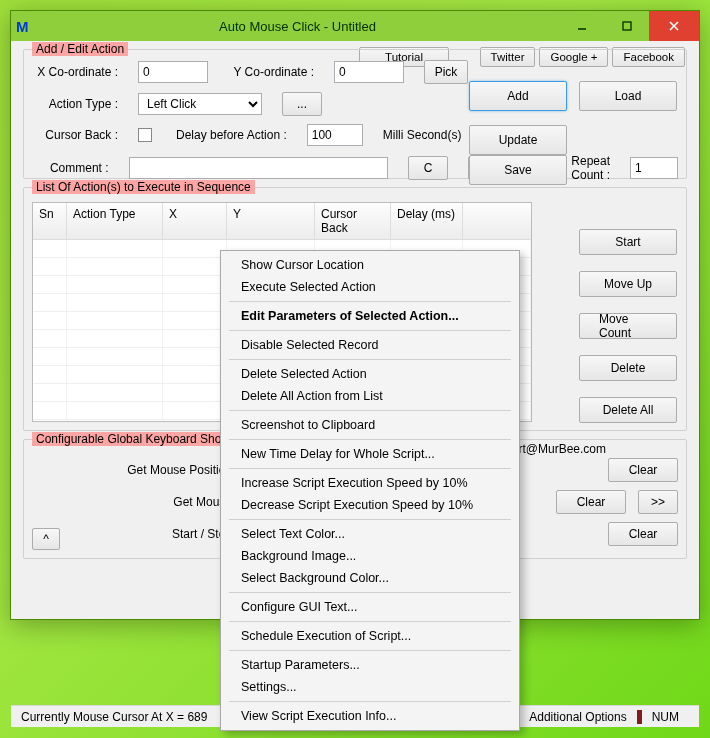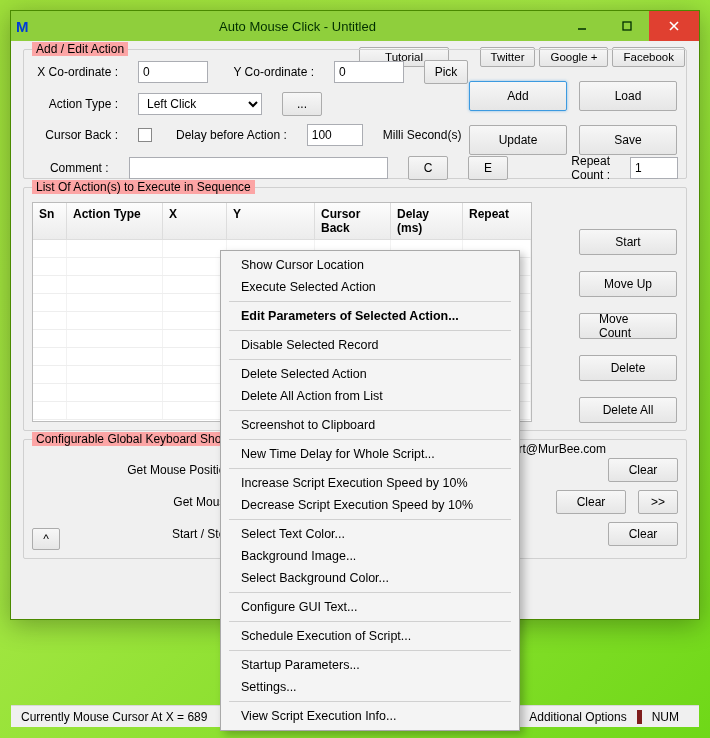--- a/index.html
+++ b/index.html
@@ -23,21 +23,21 @@
   .btn.med { height: 26px; width: 98px; }
   .btn.primary { border: 1px solid #3c9ae0; box-shadow: 0 0 3px rgba(60,154,224,0.6); }
   .checkbox { width: 14px; height: 14px; border: 1px solid #888; background:#fff; display:inline-block; }
   .linkbtns { position: absolute; top: 36px; right: 14px; display: flex; gap: 4px; }
   .linkbtn { border:1px solid #acacac; background: linear-gradient(#f7f7f7,#e6e6e6); height:20px; padding:0 10px; display:inline-flex; align-items:center; border-radius:2px; font-size:11.5px;}
   .tutorial-wrap { position:absolute; top:36px; left:348px; }
   .sidebtns { position:absolute; right: 22px; top: 70px; display:flex; flex-direction:column; gap:14px;}
   .sidebtns2 { position:absolute; right: 22px; top: 218px; display:flex; flex-direction:column; gap:16px;}
   .table { border:1px solid #bbb; background:#fff; width: 500px; height: 220px; }
   .thead { display:flex; background: linear-gradient(#fdfdfd,#ececec); border-bottom:1px solid #ddd; }
-  .th { border-right:1px solid #ddd; padding: 4px 6px; font-size:12px;font-weight:bold; }
+  .th { border-right:1px solid #ddd; padding: 4px 6px; font-size:12px; }
   .tbody-row { display:flex; border-bottom:1px solid #eee; height:18px;}
   .tbody-row > div { border-right:1px solid #f2f2f2; }
   .kb-section { margin-top:4px; }
   .kb-row { display:flex; align-items:center; margin: 8px 0;}
   .status { position:absolute; left:11px; bottom:11px; width:688px; height:22px; background:#f0f0f0; border-top:1px solid #d8d8d8; display:flex; align-items:center; padding: 0 10px; font-size:12px;}
   .status .seg { border-left:5px solid #7f1d1d; padding:0 10px; margin-left:auto;}
   .context-menu { position:absolute; left: 220px; top: 250px; width: 300px; background:#f4f4f4; border:1px solid #a9a9a9; box-shadow: 4px 4px 8px rgba(0,0,0,0.25); padding: 3px 2px; }
   .cm-item { padding: 4px 12px 4px 18px; font-size:12.5px; white-space:nowrap; }
   .cm-item.bold { font-weight: bold; }
   .cm-sep { height:1px; background:#d0d0d0; margin:3px 6px; }
@@ -108,37 +108,36 @@
         <span class="lbl" style="margin-left:10px">Repeat Count :</span>
         <input type="text" style="width: 48px;" value="1">
       </div>
     </div>
 
     <div class="sidebtns">
       <div style="display:flex; gap:12px;">
         <span class="btn big primary">Add</span>
         <span class="btn big">Load</span>
       </div>
-      <div style="display:flex; gap:12px;">
+      <div style="display:flex; flex-direction:column;">
         <span class="btn big">Update</span>
         <span class="btn big">Save</span>
       </div>
     </div>
 
     <div class="groupbox" style="padding-top:14px;">
       <div class="legend">List Of Action(s) to Execute in Sequence</div>
       <div class="table">
         <div class="thead">
           <div class="th" style="width:34px">Sn</div>
           <div class="th" style="width:96px">Action Type</div>
           <div class="th" style="width:64px">X</div>
           <div class="th" style="width:88px">Y</div>
           <div class="th" style="width:76px">Cursor Back</div>
           <div class="th" style="width:72px">Delay (ms)</div>
-          <div class="th" style="flex:1;border-right:none">Repeat</div>
         </div>
         <div>
           <div class="tbody-row">
               <div style="width:34px"></div>
               <div style="width:96px"></div>
               <div style="width:64px"></div>
               <div style="width:88px"></div>
               <div style="width:76px"></div>
               <div style="width:72px"></div>
               <div style="flex:1"></div>

